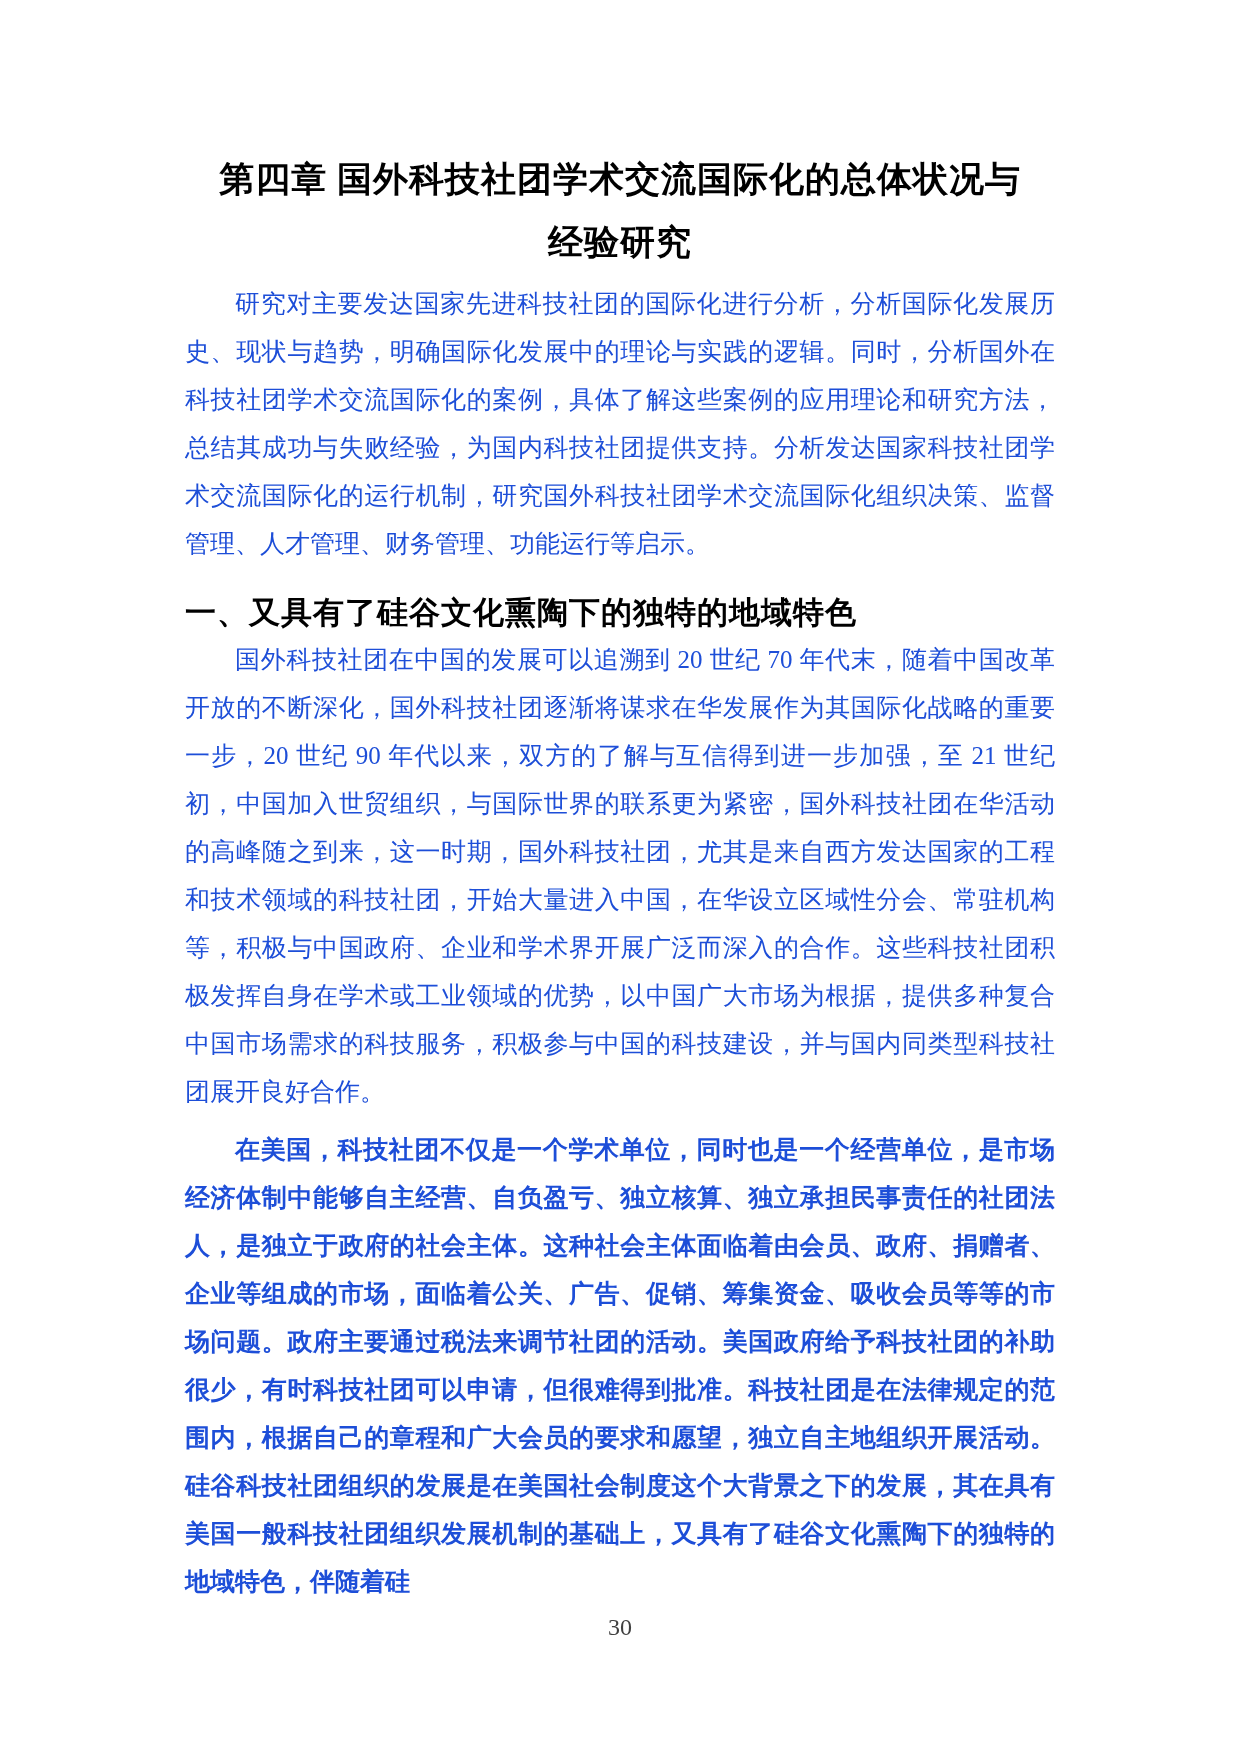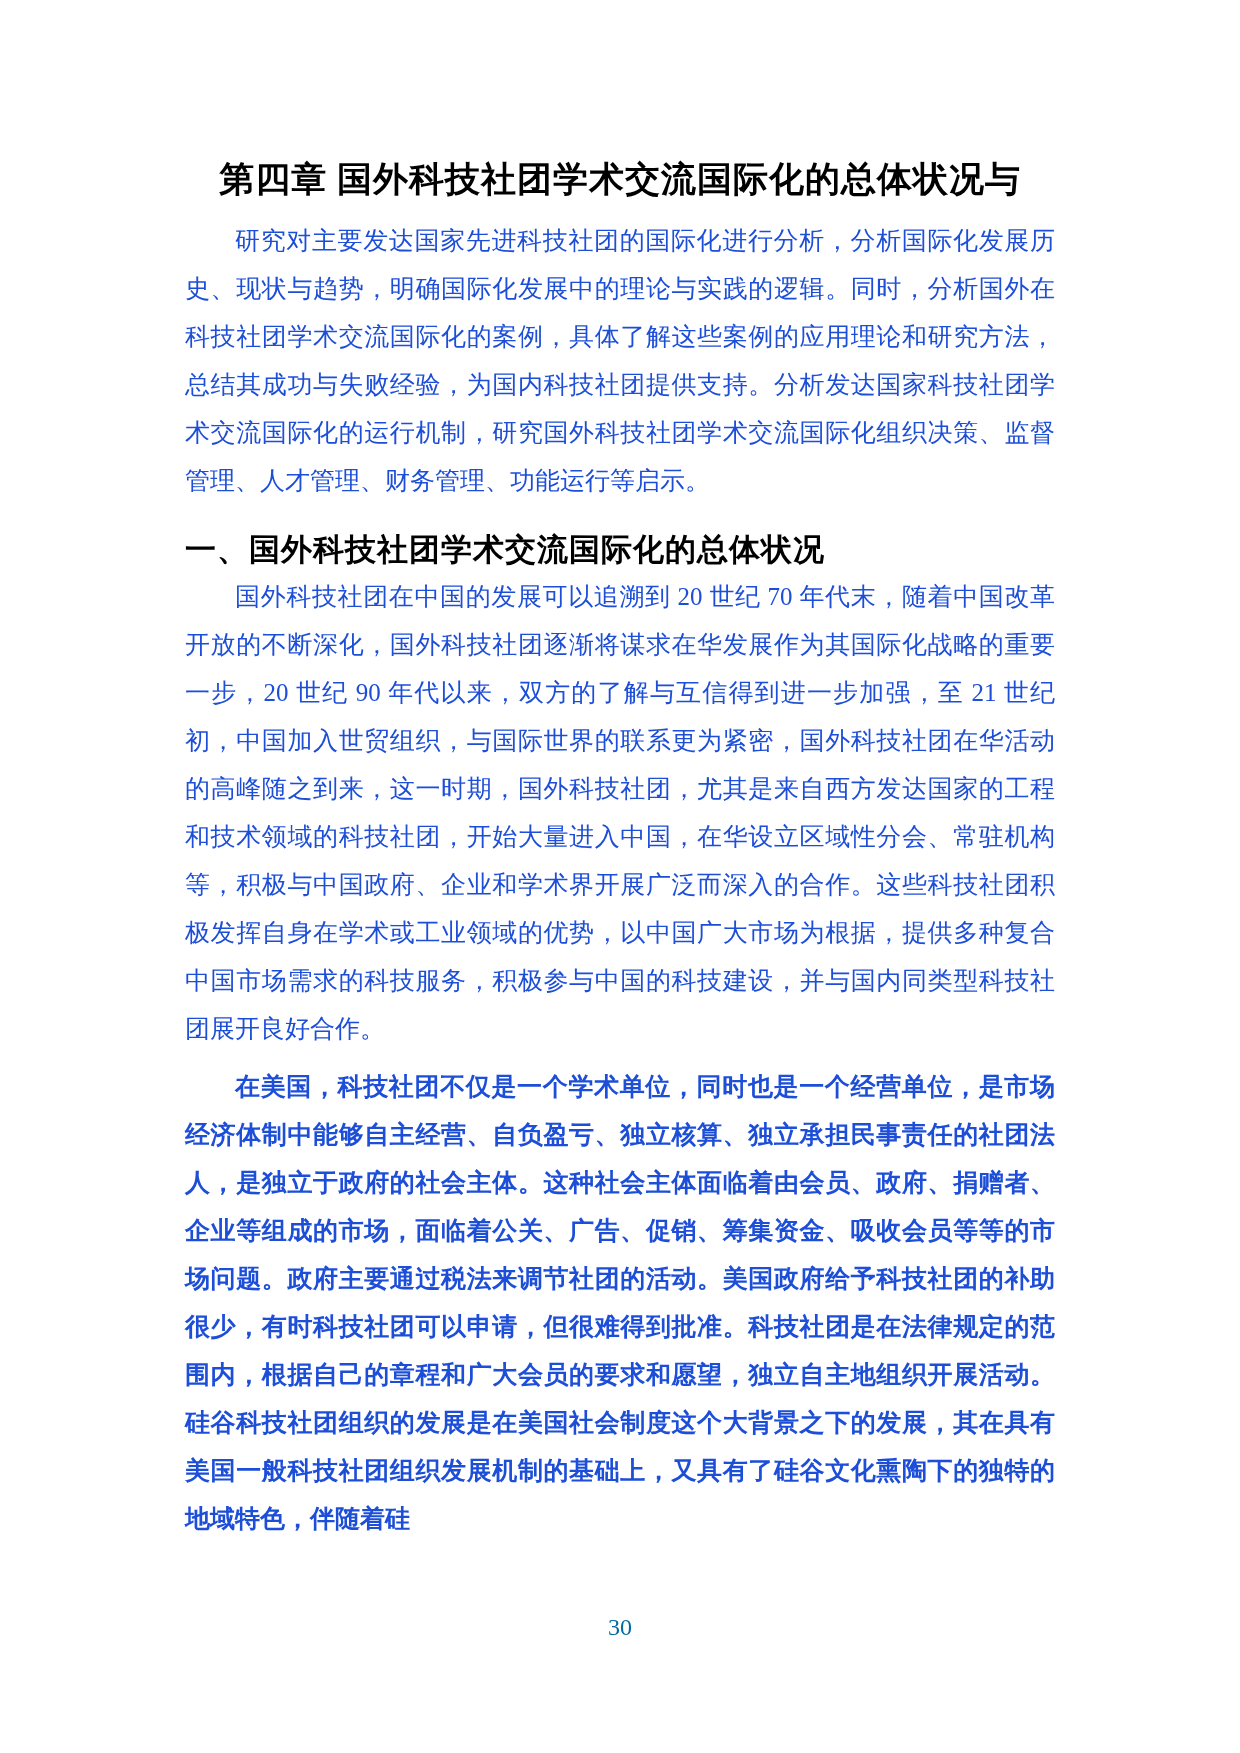--- a/index.html
+++ b/index.html
@@ -69,36 +69,37 @@
     font-weight: bold;
   }
   .footer {
     position: absolute;
     left: 0;
     top: 1614px;
     width: 1240px;
     text-align: center;
     font-family: "Liberation Serif", "DejaVu Serif", serif;
     font-size: 24px;
-    color: #0369a1;
+    color: #404040;
   }
 </style>
 </head>
 <body>
 
 <div class="page">
   <div class="content">
 
     <h1 class="chapter-title">
       <span class="title-line">第四章 国外科技社团学术交流国际化的总体状况与</span>
+      <span class="title-line">经验研究</span>
     </h1>
 
     <p class="body-para intro-para">研究对主要发达国家先进科技社团的国际化进行分析，分析国际化发展历史、现状与趋势，明确国际化发展中的理论与实践的逻辑。同时，分析国外在科技社团学术交流国际化的案例，具体了解这些案例的应用理论和研究方法，总结其成功与失败经验，为国内科技社团提供支持。分析发达国家科技社团学术交流国际化的运行机制，研究国外科技社团学术交流国际化组织决策、监督管理、人才管理、财务管理、功能运行等启示。</p>
 
-    <h2 class="section-heading">一、国外科技社团学术交流国际化的总体状况</h2>
+    <h2 class="section-heading">一、又具有了硅谷文化熏陶下的独特的地域特色</h2>
 
 
     <p class="body-para para-1">国外科技社团在中国的发展可以追溯到 20 世纪 70 年代末，随着中国改革开放的不断深化，国外科技社团逐渐将谋求在华发展作为其国际化战略的重要一步，20 世纪 90 年代以来，双方的了解与互信得到进一步加强，至 21 世纪初，中国加入世贸组织，与国际世界的联系更为紧密，国外科技社团在华活动的高峰随之到来，这一时期，国外科技社团，尤其是来自西方发达国家的工程和技术领域的科技社团，开始大量进入中国，在华设立区域性分会、常驻机构等，积极与中国政府、企业和学术界开展广泛而深入的合作。这些科技社团积极发挥自身在学术或工业领域的优势，以中国广大市场为根据，提供多种复合中国市场需求的科技服务，积极参与中国的科技建设，并与国内同类型科技社团展开良好合作。</p>
 
     <p class="body-para para-2">在美国，科技社团不仅是一个学术单位，同时也是一个经营单位，是市场经济体制中能够自主经营、自负盈亏、独立核算、独立承担民事责任的社团法人，是独立于政府的社会主体。这种社会主体面临着由会员、政府、捐赠者、企业等组成的市场，面临着公关、广告、促销、筹集资金、吸收会员等等的市场问题。政府主要通过税法来调节社团的活动。美国政府给予科技社团的补助很少，有时科技社团可以申请，但很难得到批准。科技社团是在法律规定的范围内，根据自己的章程和广大会员的要求和愿望，独立自主地组织开展活动。硅谷科技社团组织的发展是在美国社会制度这个大背景之下的发展，其在具有美国一般科技社团组织发展机制的基础上，又具有了硅谷文化熏陶下的独特的地域特色，伴随着硅</p>
 
   </div>
 
   <div class="footer">
     <span>30</span>

